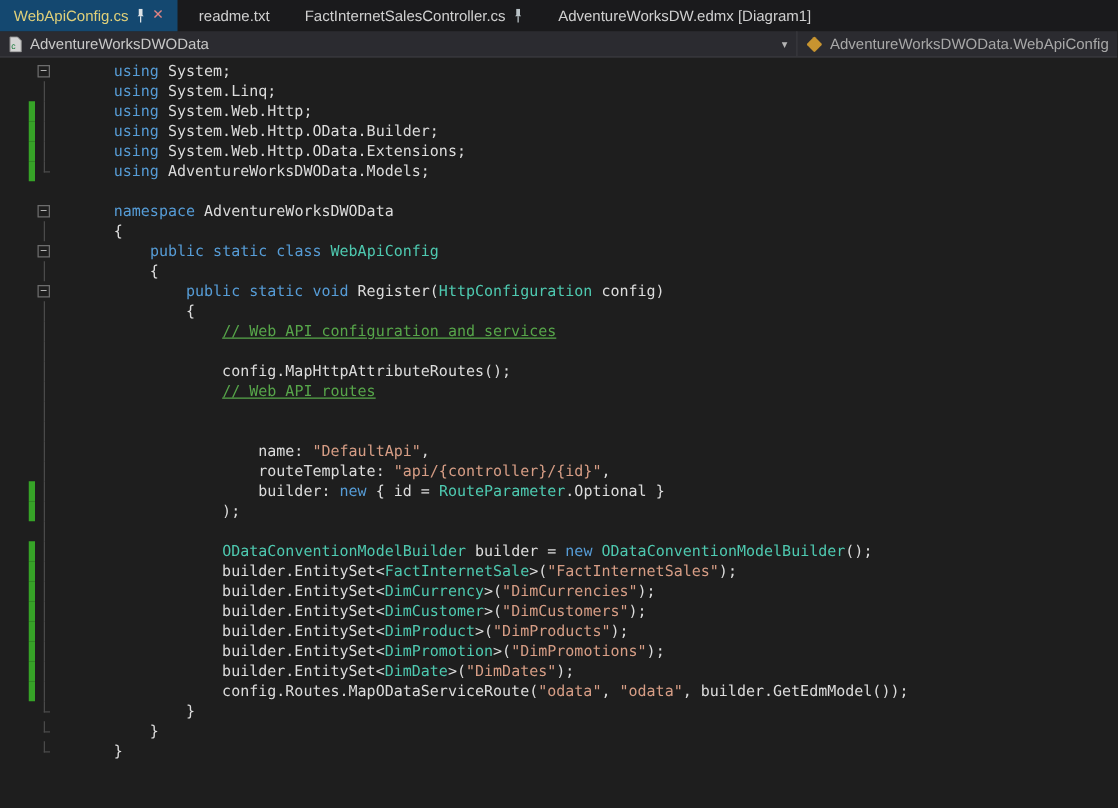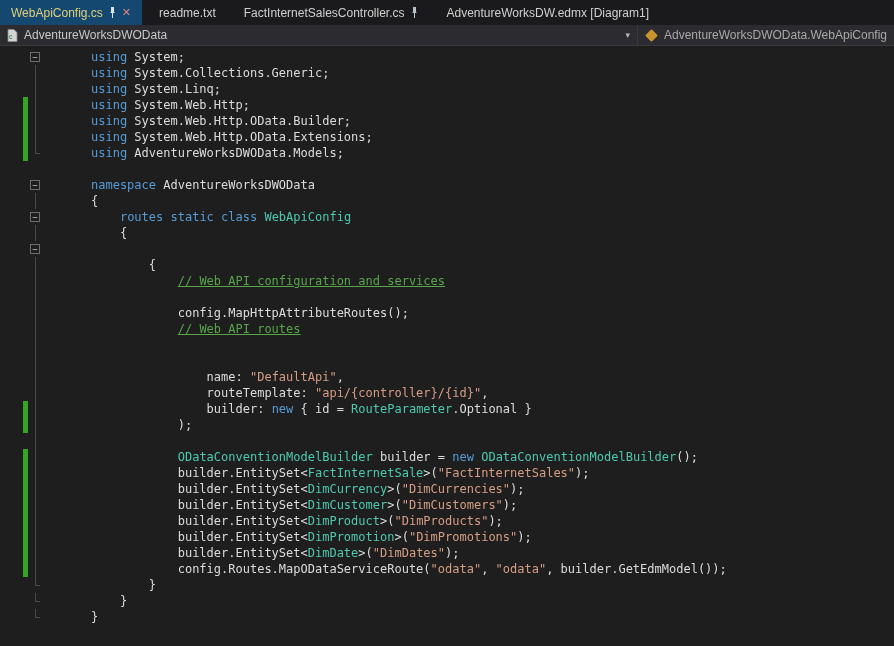--- a/index.html
+++ b/index.html
@@ -149,32 +149,31 @@
     <span class="dd-arrow">▾</span>
   </div>
   <div class="nav-combo member">
     <span class="class-icon"></span>
     <span class="member-text">AdventureWorksDWOData.WebApiConfig</span>
   </div>
 </div>
 
 <div class="editor" id="code-area">
     <div class="code-line"><span class="change-bar"></span><span class="fold-cell"><span class="fold-box">−</span></span><span class="code-text"><span class="tk-kw">using</span><span class="tk-pl"> System;</span></span></div>
-    <div class="code-line"><span class="change-bar"></span><span class="fold-cell fold-line"></span><span class="code-text"><span class="tk-kw">using</span><span class="tk-pl"> System.Collections.Generic;</span></span></div>
     <div class="code-line"><span class="change-bar"></span><span class="fold-cell fold-line"></span><span class="code-text"><span class="tk-kw">using</span><span class="tk-pl"> System.Linq;</span></span></div>
     <div class="code-line"><span class="change-bar changed"></span><span class="fold-cell fold-line"></span><span class="code-text"><span class="tk-kw">using</span><span class="tk-pl"> System.Web.Http;</span></span></div>
     <div class="code-line"><span class="change-bar changed"></span><span class="fold-cell fold-line"></span><span class="code-text"><span class="tk-kw">using</span><span class="tk-pl"> System.Web.Http.OData.Builder;</span></span></div>
     <div class="code-line"><span class="change-bar changed"></span><span class="fold-cell fold-line"></span><span class="code-text"><span class="tk-kw">using</span><span class="tk-pl"> System.Web.Http.OData.Extensions;</span></span></div>
     <div class="code-line"><span class="change-bar changed"></span><span class="fold-cell"><span class="fold-end-mark"></span></span><span class="code-text"><span class="tk-kw">using</span><span class="tk-pl"> AdventureWorksDWOData.Models;</span></span></div>
     <div class="code-line"><span class="change-bar"></span><span class="fold-cell"></span><span class="code-text"></span></div>
     <div class="code-line"><span class="change-bar"></span><span class="fold-cell"><span class="fold-box">−</span></span><span class="code-text"><span class="tk-kw">namespace</span><span class="tk-pl"> AdventureWorksDWOData</span></span></div>
     <div class="code-line"><span class="change-bar"></span><span class="fold-cell fold-line"></span><span class="code-text"><span class="tk-pl">{</span></span></div>
-    <div class="code-line"><span class="change-bar"></span><span class="fold-cell"><span class="fold-box">−</span></span><span class="code-text"><span class="tk-pl">    </span><span class="tk-kw">routes static class</span><span class="tk-pl"> </span><span class="tk-ty">WebApiConfig</span></span></div>
+    <div class="code-line"><span class="change-bar"></span><span class="fold-cell"><span class="fold-box">−</span></span><span class="code-text"><span class="tk-pl">    </span><span class="tk-kw">public static class</span><span class="tk-pl"> </span><span class="tk-ty">WebApiConfig</span></span></div>
     <div class="code-line"><span class="change-bar"></span><span class="fold-cell fold-line"></span><span class="code-text"><span class="tk-pl">    {</span></span></div>
-    <div class="code-line"><span class="change-bar"></span><span class="fold-cell"><span class="fold-box">−</span></span></div>
+    <div class="code-line"><span class="change-bar"></span><span class="fold-cell"><span class="fold-box">−</span></span><span class="code-text"><span class="tk-pl">        </span><span class="tk-kw">public static void</span><span class="tk-pl"> Register(</span><span class="tk-ty">HttpConfiguration</span><span class="tk-pl"> config)</span></span></div>
     <div class="code-line"><span class="change-bar"></span><span class="fold-cell fold-line"></span><span class="code-text"><span class="tk-pl">        {</span></span></div>
     <div class="code-line"><span class="change-bar"></span><span class="fold-cell fold-line"></span><span class="code-text"><span class="tk-pl">            </span><span class="tk-com">// Web API configuration and services</span></span></div>
     <div class="code-line"><span class="change-bar"></span><span class="fold-cell fold-line"></span><span class="code-text"></span></div>
     <div class="code-line"><span class="change-bar"></span><span class="fold-cell fold-line"></span><span class="code-text"><span class="tk-pl">            config.MapHttpAttributeRoutes();</span></span></div>
     <div class="code-line"><span class="change-bar"></span><span class="fold-cell fold-line"></span><span class="code-text"><span class="tk-pl">            </span><span class="tk-com">// Web API routes</span></span></div>
     <div class="code-line"><span class="change-bar"></span><span class="fold-cell fold-line"></span><span class="code-text"></span></div>
     <div class="code-line"><span class="change-bar"></span><span class="fold-cell fold-line"></span></div>
     <div class="code-line"><span class="change-bar"></span><span class="fold-cell fold-line"></span><span class="code-text"><span class="tk-pl">                name: </span><span class="tk-str">"DefaultApi"</span><span class="tk-pl">,</span></span></div>
     <div class="code-line"><span class="change-bar"></span><span class="fold-cell fold-line"></span><span class="code-text"><span class="tk-pl">                routeTemplate: </span><span class="tk-str">"api/{controller}/{id}"</span><span class="tk-pl">,</span></span></div>
     <div class="code-line"><span class="change-bar changed"></span><span class="fold-cell fold-line"></span><span class="code-text"><span class="tk-pl">                builder: </span><span class="tk-kw">new</span><span class="tk-pl"> { id = </span><span class="tk-ty">RouteParameter</span><span class="tk-pl">.Optional }</span></span></div>

